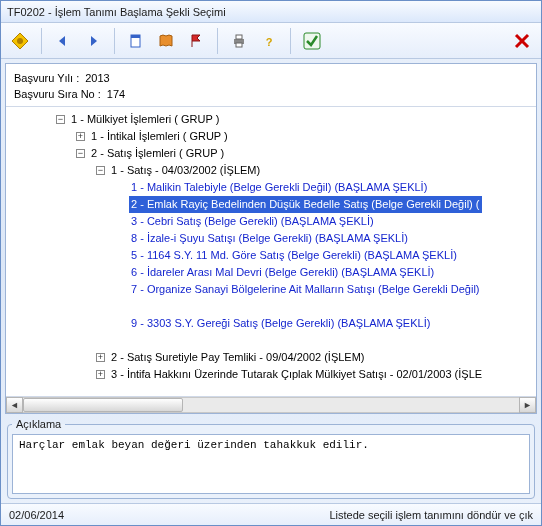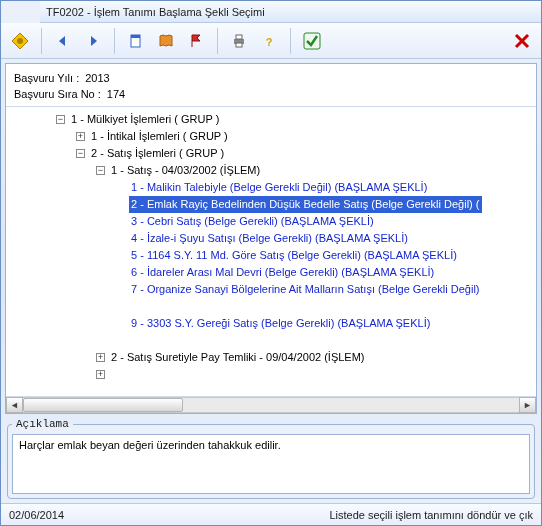--- a/index.html
+++ b/index.html
@@ -1,18 +1,18 @@
 <!DOCTYPE html>
 <html><head>
 <meta charset="utf-8">
 <style>
   * { box-sizing: border-box; font-family: Tahoma, Arial, sans-serif; font-size: 11px; }
   html, body { margin:0; padding:0; background:#ececec; }
   .window { width:542px; height:526px; background:linear-gradient(to bottom,#eaf1fb,#dce7f7,#eaf1fb); border:1px solid #6a8fc7; display:flex; flex-direction:column; }
-  .titlebar { height:22px; display:flex; align-items:center; padding:0 6px; background:linear-gradient(to bottom,#f8fbff,#dbe8fb); border-bottom:1px solid #b8c9e2; color:#1a1a1a;margin-left:39px; }
+  .titlebar { height:22px; display:flex; align-items:center; padding:0 6px; background:linear-gradient(to bottom,#f8fbff,#dbe8fb); border-bottom:1px solid #b8c9e2; color:#1a1a1a; }
   .toolbar { height:36px; display:flex; align-items:center; padding:0 6px; gap:4px; background:linear-gradient(to bottom,#f8fbff,#e6eefb); border-bottom:1px solid #b8c9e2; }
   .tb-right { margin-left:auto; display:flex; align-items:center; gap:4px; }
   .icon-btn { width:26px; height:26px; display:flex; align-items:center; justify-content:center; border:1px solid transparent; border-radius:3px; cursor:pointer; }
   .sep { width:1px; height:26px; background:#b8c9e2; margin:0 4px; }
   .content { flex:1; background:#fff; margin:4px; border:1px solid #9cb3d6; display:flex; flex-direction:column; overflow:hidden; }
   .meta { padding:6px 8px 4px 8px; background:#fff; }
   .meta-row { display:flex; gap:6px; line-height:16px; }
   .meta-label { font-weight:normal; color:#000; }
   .meta-val { color:#000; }
   .tree-wrap { flex:1; overflow:auto; border-top:1px solid #d0d9e8; padding:4px 0; background:#fff; }
@@ -21,22 +21,22 @@
   .indent { display:inline-block; height:1px; }
   .lbl { padding:0 2px; color:#000; cursor:default; }
   .lbl.link { color:#1526cf; }
   .lbl.selected { background:#2f60d8; color:#fff;text-align:center; }
   .hscroll { height:17px; border-top:1px solid #d0d9e8; background:#f1f1f1; display:flex; align-items:stretch; }
   .sb-btn { width:17px; background:linear-gradient(to bottom,#fefefe,#d8d8d8); border:1px solid #b5b5b5; display:flex; align-items:center; justify-content:center; font-size:9px; color:#444; cursor:pointer; }
   .sb-track { flex:1; background:#eaeaea; position:relative; border-top:1px solid #c8c8c8; border-bottom:1px solid #c8c8c8; }
   .sb-thumb { position:absolute; left:0; top:0; bottom:0; width:160px; background:linear-gradient(to bottom,#fefefe,#d8d8d8); border:1px solid #b5b5b5; border-radius:2px; }
   .desc-block { margin:0 4px 4px 4px; }
   fieldset { border:1px solid #9cb3d6; border-radius:4px; padding:4px; background:#eaf1fb; }
-  legend { padding:0 4px; color:#1a1a1a;font-family:Liberation Mono, monospace; }
-  .desc-text { width:100%; height:60px; border:1px solid #9cb3d6; background:#fff; padding:4px 6px; overflow:auto; color:#000; }
+  legend { padding:0 4px; color:#1a1a1a; }
+  .desc-text { width:100%; height:60px; border:1px solid #9cb3d6; background:#fff; padding:4px 6px; overflow:auto; color:#000;font-family:Liberation Mono, monospace; }
   .statusbar { height:22px; display:flex; align-items:center; background:linear-gradient(to bottom,#f8fbff,#e6eefb); border-top:1px solid #b8c9e2; padding:0 8px; color:#1a1a1a;gap:12px; }
   .status-right { margin-left:auto; }
 </style>
 </head>
 <body>
 
 <div class="window">
 
   <div class="titlebar">
     <span>TF0202 -  İşlem Tanımı Başlama Şekli Seçimi</span>
@@ -151,21 +151,21 @@
           <span class="lbl link selected">2 - Emlak Rayiç Bedelinden Düşük Bedelle Satış (Belge Gerekli Değil) (</span>
         </div>
         <div class="node">
           <span class="indent" style="width: 110px;"></span>
           <span style="display: inline-block; width: 13px;"></span>
           <span class="lbl link">3 - Cebri Satış (Belge Gerekli) (BAŞLAMA ŞEKLİ)</span>
         </div>
         <div class="node">
           <span class="indent" style="width: 110px;"></span>
           <span style="display: inline-block; width: 13px;"></span>
-          <span class="lbl link">4 - İzale-i Şuyu Satışı (Belge Gerekli) (BAŞLAMA ŞEKLİ)</span>
+          <span class="lbl link">8 - İzale-i Şuyu Satışı (Belge Gerekli) (BAŞLAMA ŞEKLİ)</span>
         </div>
         <div class="node">
           <span class="indent" style="width: 110px;"></span>
           <span style="display: inline-block; width: 13px;"></span>
           <span class="lbl link">5 - 1164 S.Y. 11 Md. Göre Satış (Belge Gerekli) (BAŞLAMA ŞEKLİ)</span>
         </div>
         <div class="node">
           <span class="indent" style="width: 110px;"></span>
           <span style="display: inline-block; width: 13px;"></span>
           <span class="lbl link">6 - İdareler Arası Mal Devri (Belge Gerekli) (BAŞLAMA ŞEKLİ)</span>
@@ -189,20 +189,21 @@
           <span style="display: inline-block; width: 13px;"></span>
         </div>
         <div class="node">
           <span class="indent" style="width: 90px;"></span>
           <span class="exp">+</span>
           <span class="lbl">2 - Satış Suretiyle Pay Temliki - 09/04/2002 (İŞLEM)</span>
         </div>
         <div class="node">
           <span class="indent" style="width: 90px;"></span>
           <span class="exp">+</span>
+          <span class="lbl">3 - İntifa Hakkını Üzerinde Tutarak Çıplak Mülkiyet Satışı - 02/01/2003 (İŞLE</span>
         </div>
       </div>
 
     <div class="hscroll">
       <div class="sb-btn">◄</div>
       <div class="sb-track">
         <div class="sb-thumb"></div>
       </div>
       <div class="sb-btn">►</div>
     </div>

